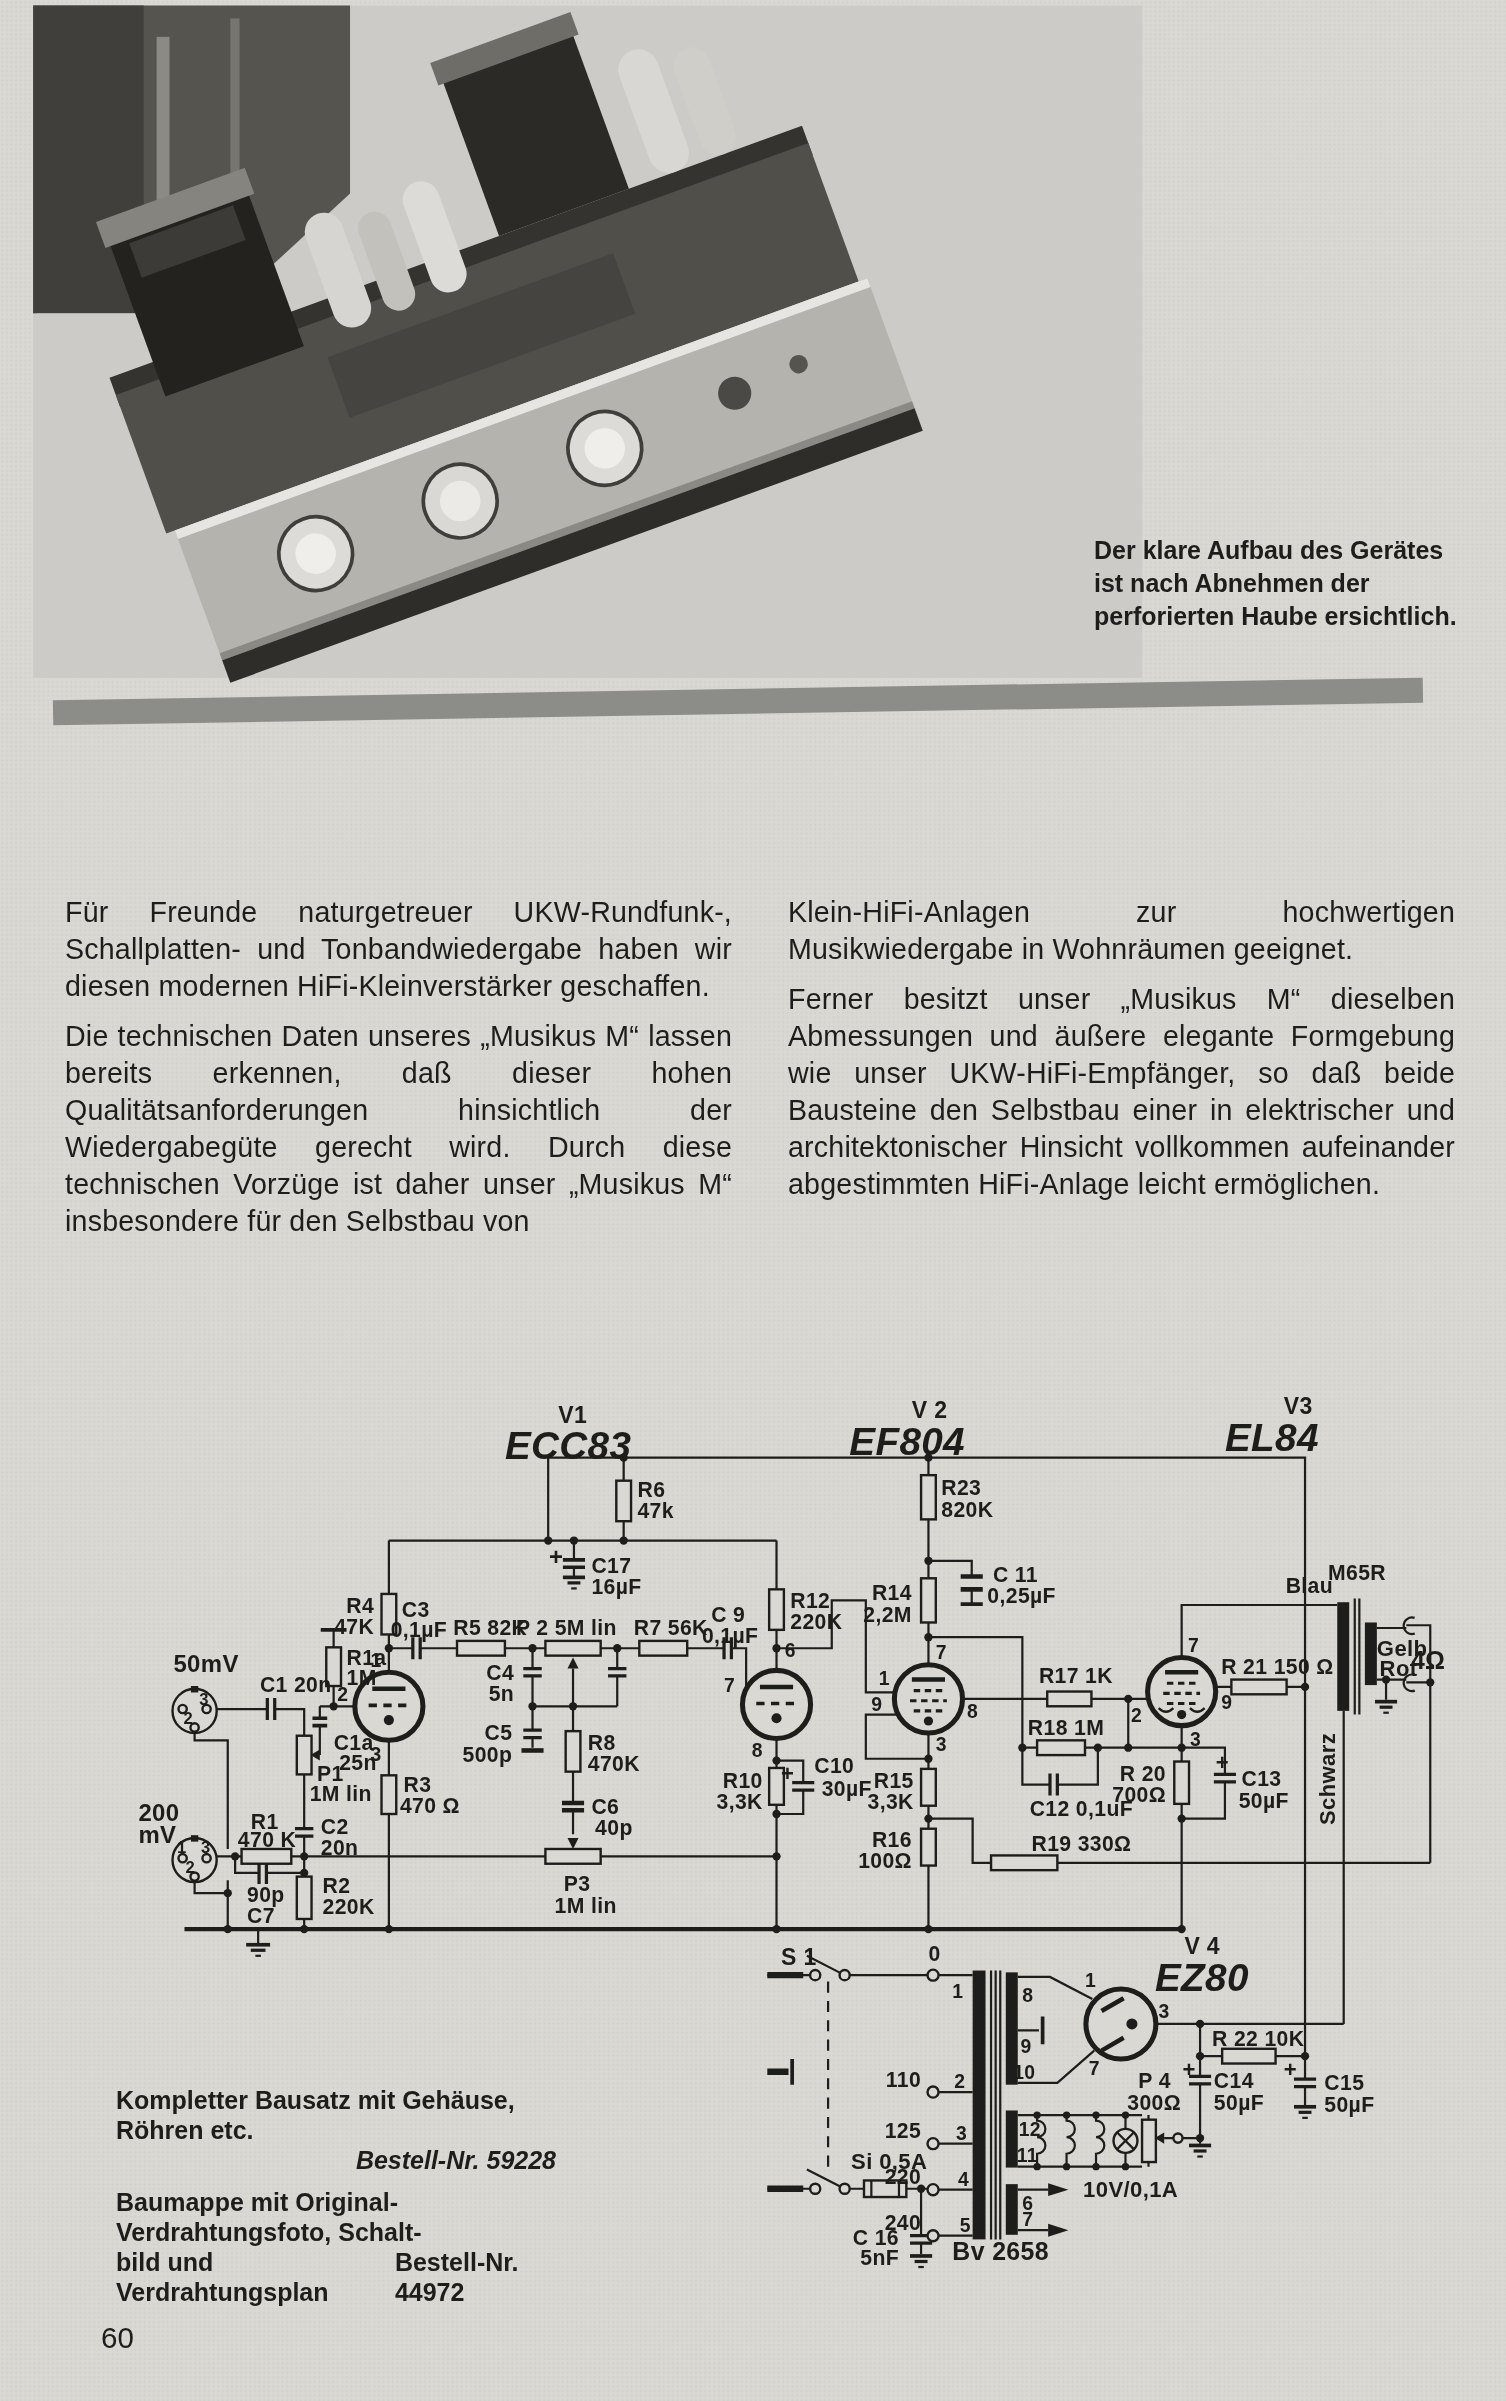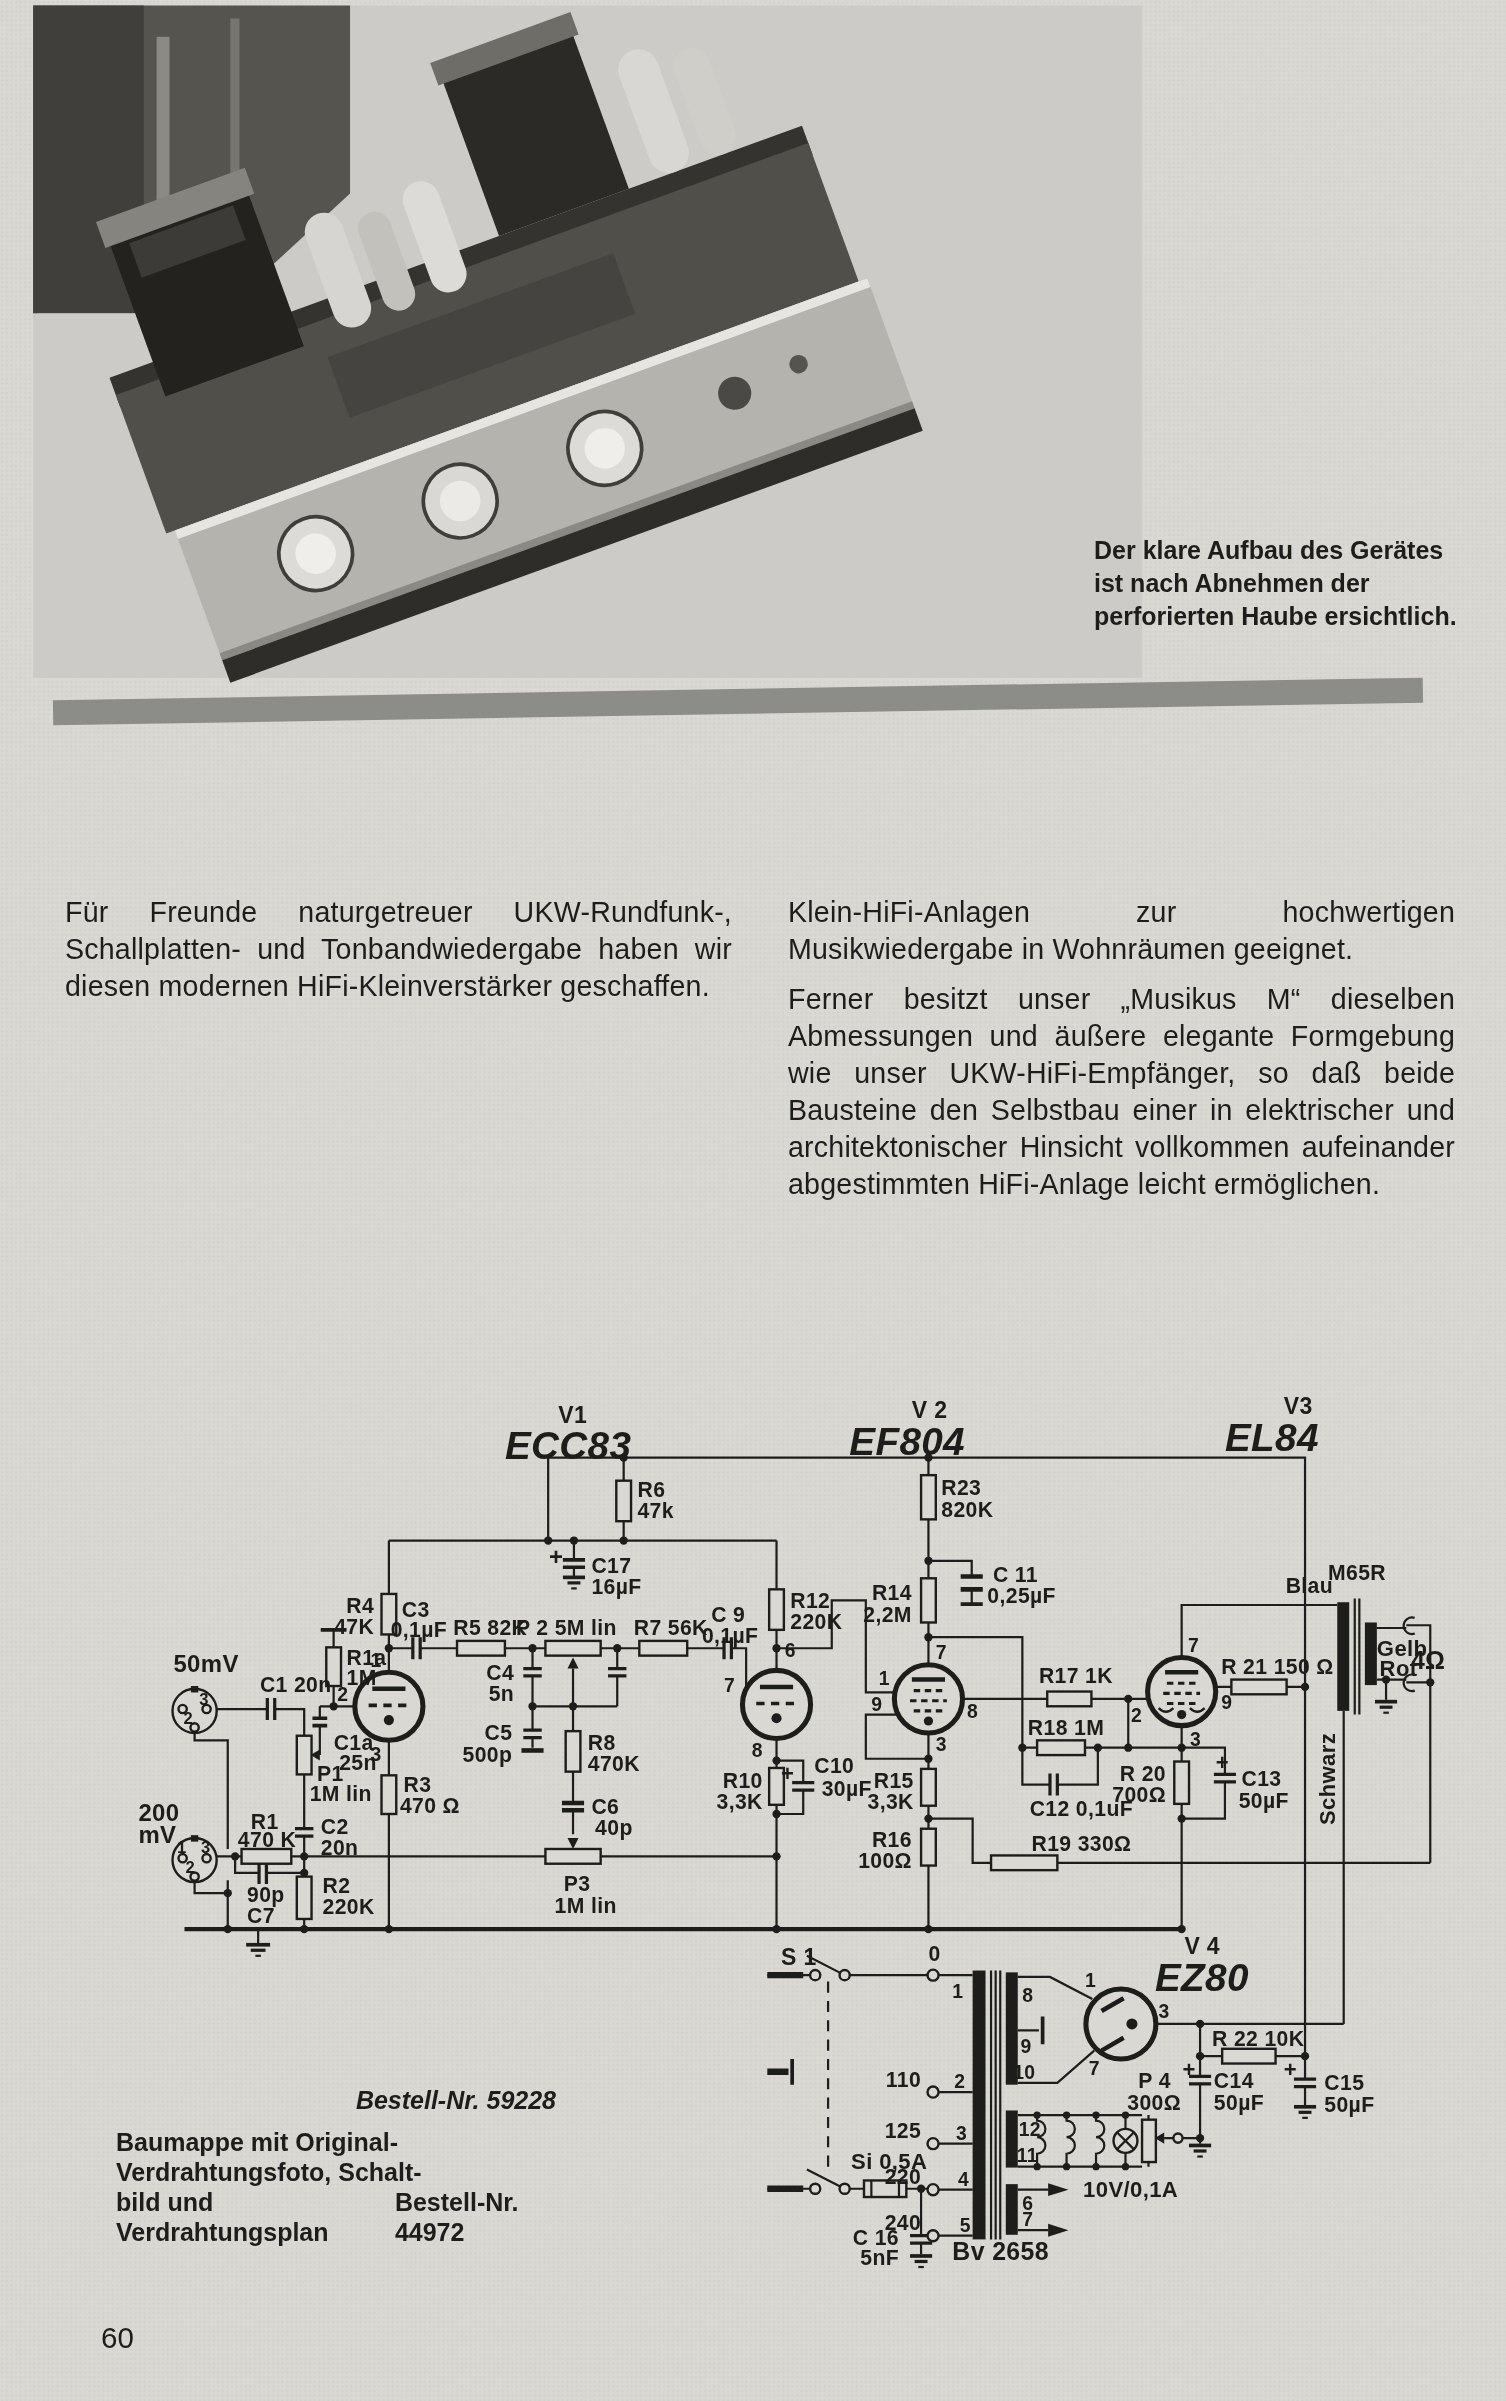--- a/index.html
+++ b/index.html
@@ -84,20 +84,21 @@
       <circle cx="719" cy="556" r="22" fill="#efeeea"></circle>
       <circle cx="872" cy="548" r="18" fill="#4a4946"></circle>
       <circle cx="948" cy="542" r="10" fill="#55544f"></circle>
     </g>
   </svg>
 
   <div class="caption">Der klare Aufbau des Gerätes ist nach Abnehmen der perforierten Haube ersichtlich.</div>
 
   <div class="col col-left">
     <p>Für Freunde naturgetreuer UKW-Rundfunk-, Schallplatten- und Tonbandwiedergabe haben wir diesen modernen HiFi-Kleinverstärker geschaffen.</p>
+    <p>Die technischen Daten unseres „Musikus M“ lassen bereits erkennen, daß dieser hohen Qualitätsanforderungen hinsichtlich der Wiedergabegüte gerecht wird. Durch diese technischen Vorzüge ist daher unser „Musikus M“ insbesondere für den Selbstbau von</p>
   </div>
   <div class="col col-right">
     <p>Klein-HiFi-Anlagen zur hochwertigen Musikwiedergabe in Wohnräumen geeignet.</p>
     <p>Ferner besitzt unser „Musikus M“ dieselben Abmessungen und äußere elegante Formgebung wie unser UKW-HiFi-Empfänger, so daß beide Bausteine den Selbstbau einer in elektrischer und architektonischer Hinsicht vollkommen aufeinander abgestimmten HiFi-Anlage leicht ermöglichen.</p>
   </div>
 
   <svg id="sch" class="schematic" width="1507" height="976" viewBox="0 1440 1636 1060">
 
     <g>
       <path class="w" d="M595,1673 V1583 H1417 V2233"></path>
@@ -523,20 +524,21 @@
         <text x="1438" y="2294" font-size="23">50µF</text>
         <text x="216" y="1852" font-size="18">3</text>
         <text x="199" y="1872" font-size="18">2</text>
         <text x="192" y="2012" font-size="18">1</text>
         <text x="218" y="2012" font-size="18">3</text>
         <text x="201" y="2034" font-size="18">2</text>
       </g>
   </svg>
 
   <div class="order">
+    <div>Kompletter Bausatz mit Gehäuse, Röhren etc.</div>
     <div class="nr">Bestell-Nr. 59228</div>
     <div class="sp"></div>
     <div>Baumappe mit Original-Verdrahtungsfoto, Schalt-</div>
     <div class="row">
       <span>bild und Verdrahtungsplan</span>
       <span>Bestell-Nr. 44972</span>
     </div>
   </div>
 
   <div class="pageno">60</div>

